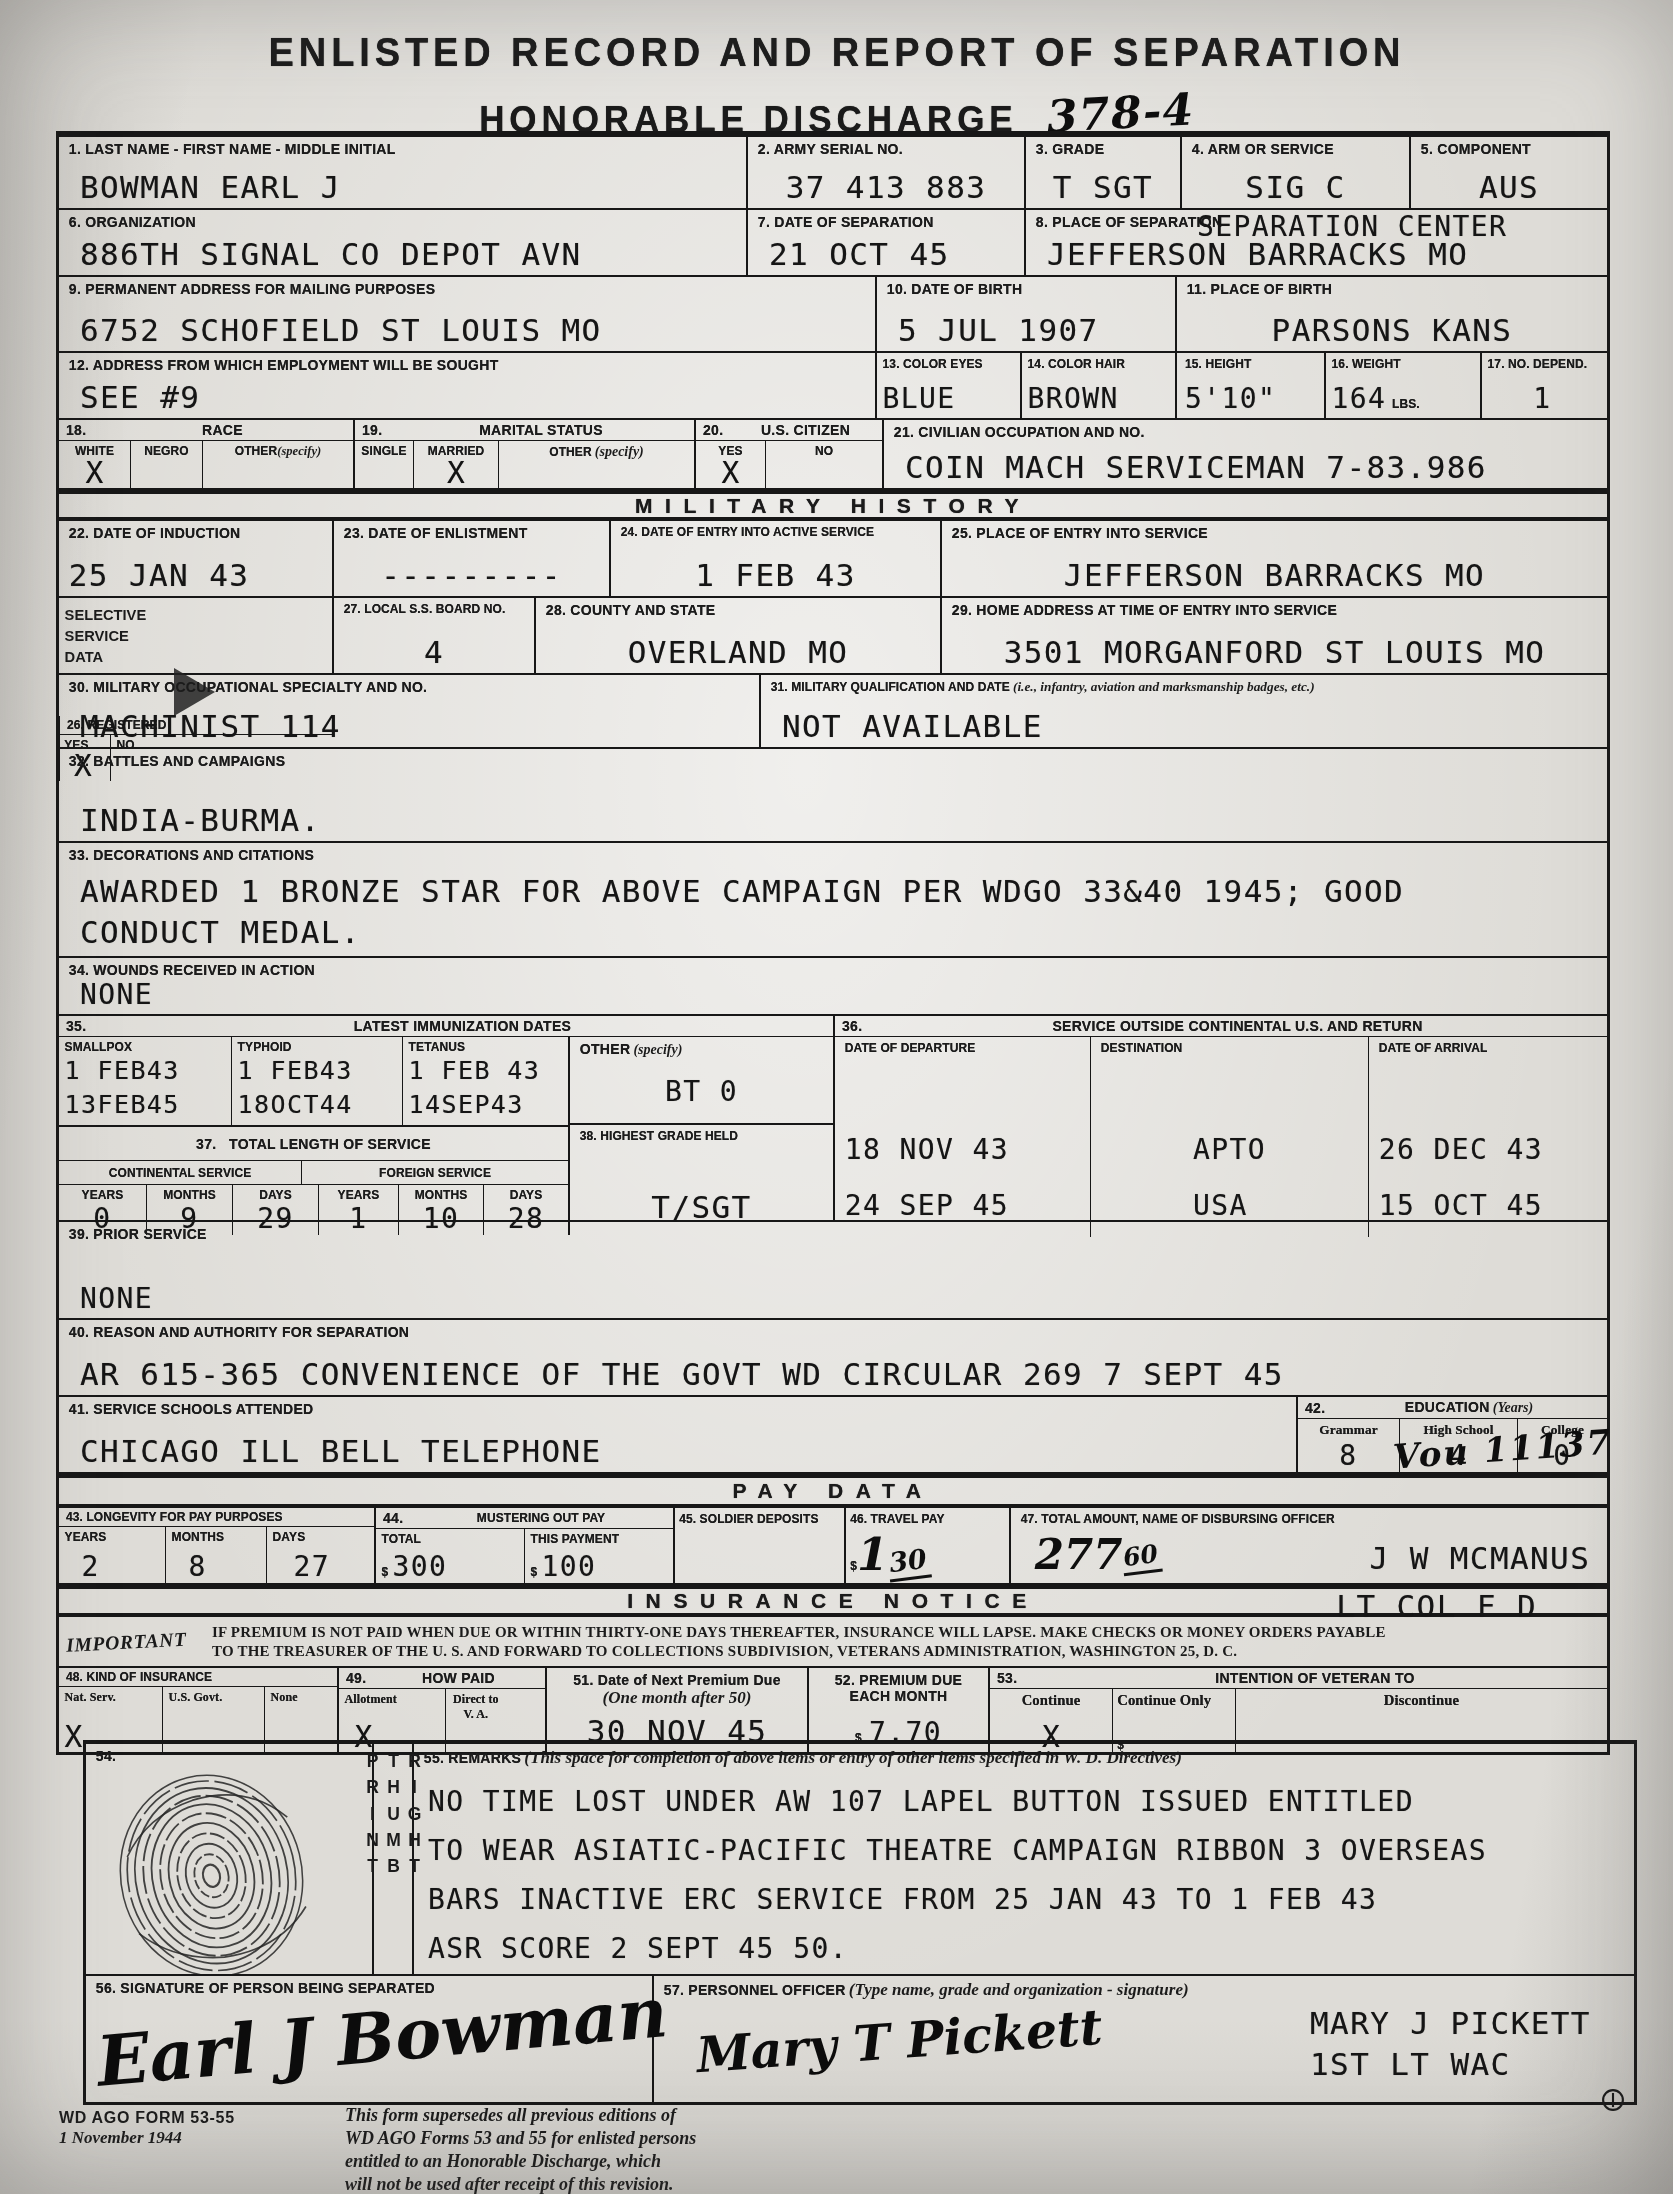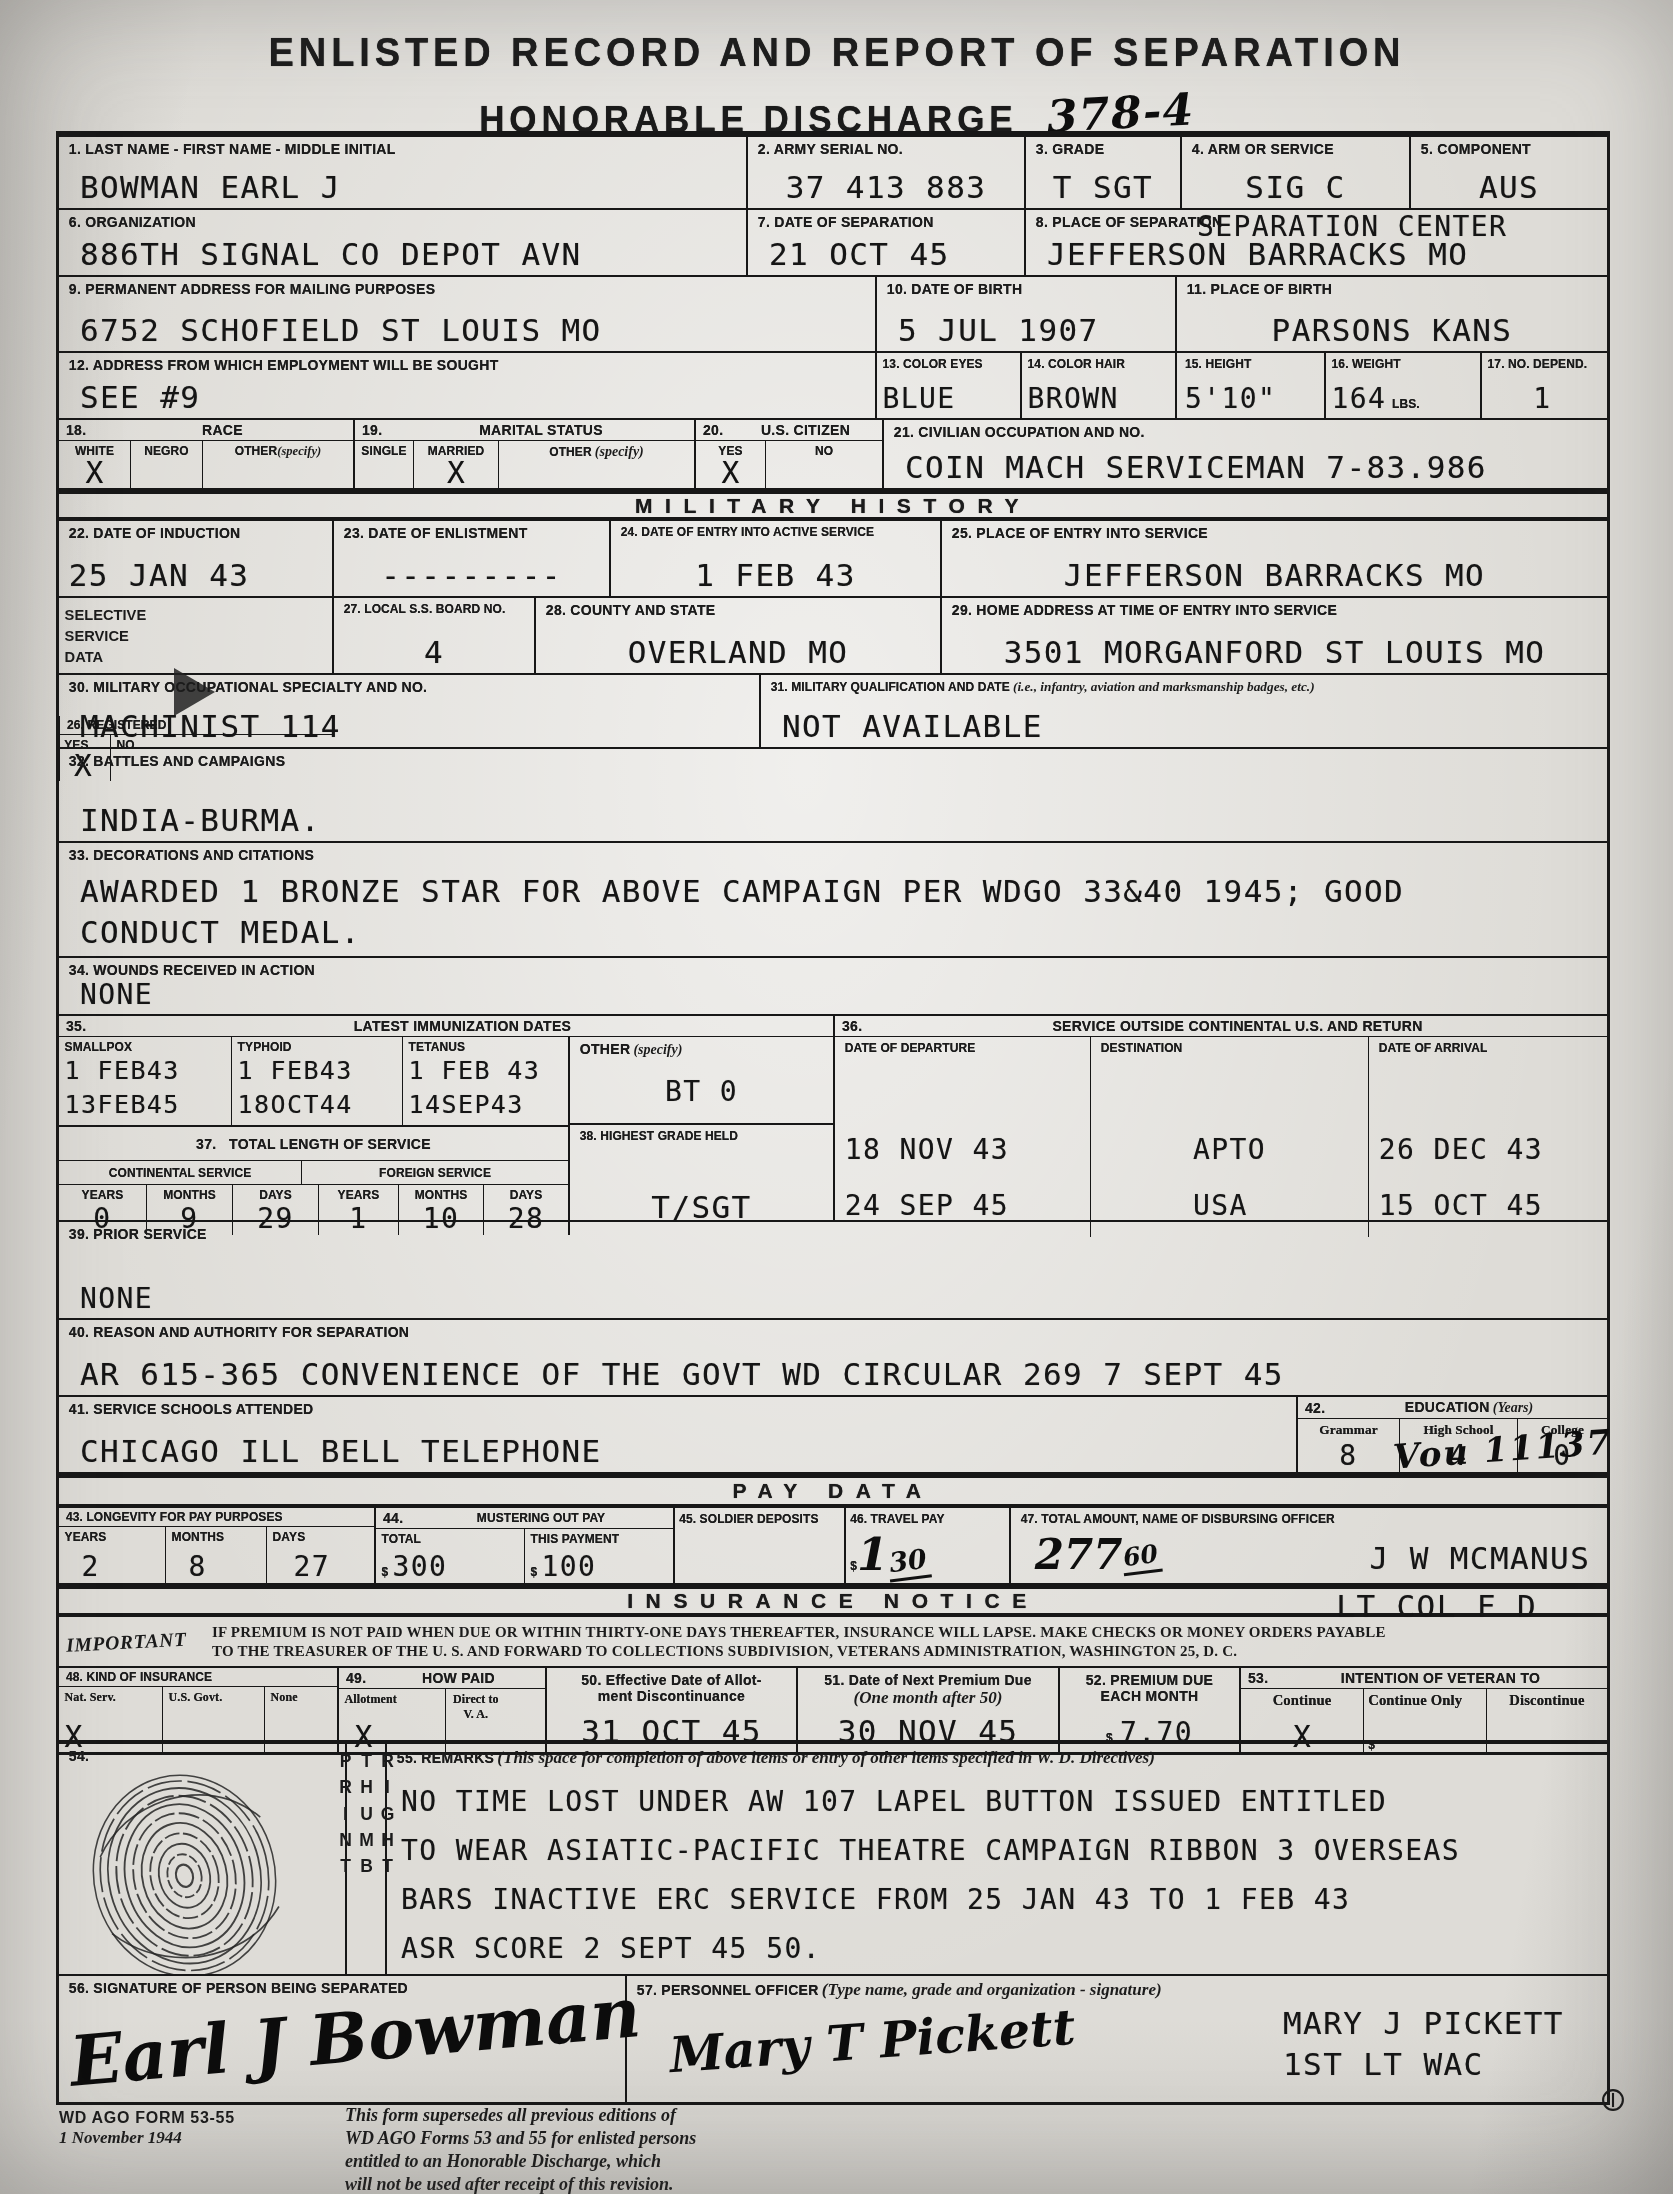--- a/index.html
+++ b/index.html
@@ -586,27 +586,20 @@
               <span class="x" style="margin-left:9.8px;">X</span>
             </div>
           <div class="opt grow" style="align-items:flex-start; padding-left:7px;">
             <span>
                 <span class="lbl-sm" style="font-family:'Liberation Serif',serif; display:block;">Direct to</span>
                 <span class="lbl-sm" style="font-family:'Liberation Serif',serif; display:block; text-align:center;">V. A.</span>
               </span>
           </div>
         </div>
       </div>
-      <div class="cell" style="width:251px; align-items:center;">
-        <span style="text-align:center;">
-            <span class="lbl" style="display:block;">50. Effective Date of Allot-</span>
-            <span class="lbl" style="display:block;">ment Discontinuance</span>
-          </span>
-        <span class="typed val">31 OCT 45</span>
-      </div>
       <div class="cell" style="width:262px; align-items:center;">
         <span style="text-align:center;">
             <span class="lbl" style="display:block;">51. Date of Next Premium Due</span>
             <span class="note" style="display:block; font-size:17px;">(One month after 50)</span>
           </span>
         <span class="typed val">30 NOV 45</span>
       </div>
       <div class="cell" style="width:181px; align-items:center;">
         <span style="text-align:center;">
             <span class="lbl" style="display:block;">52. PREMIUM DUE</span>
@@ -634,21 +627,21 @@
           <div class="opt grow">
               <span class="lbl-sm" style="font-family:'Liberation Serif',serif; font-size:14.7px;">Discontinue</span>
             </div>
         </div>
       </div>
     </div>
   </div>
 
   <div class="overlay hand" style="left:1393px; top:1429px; font-size:34px; transform:rotate(-4deg); letter-spacing:2.1px;">Vou 11137</div>
 
-  <div class="form" style="top:1740px; border-top-width:4.9px;">
+  <div class="form" style="top:1740px; border-top-width:4.9px;margin-left:27px;">
 
     <div class="row" style="height:232px;">
       <div class="cell" style="width:286px; border-right:none; justify-content:flex-start;">
         <span class="lbl">54.</span>
         <svg class="fp" width="232" height="200" viewBox="0 0 330 285">
           <g transform="rotate(-14 160 145)" fill="none" stroke="#262626" stroke-opacity="0.85">
             <ellipse cx="160" cy="145" rx="12" ry="16" stroke-width="3"></ellipse>
             <ellipse cx="160" cy="145" rx="24" ry="31" stroke-width="2.6" stroke-dasharray="14 4"></ellipse>
             <ellipse cx="160" cy="145" rx="36" ry="46" stroke-width="2.6"></ellipse>
             <ellipse cx="160" cy="145" rx="48" ry="61" stroke-width="2.6" stroke-dasharray="22 5"></ellipse>

